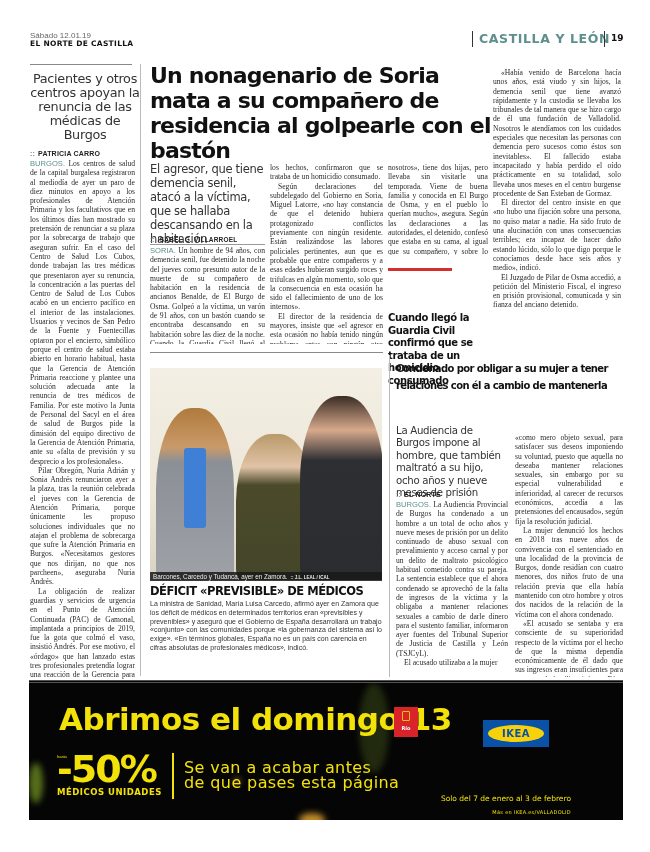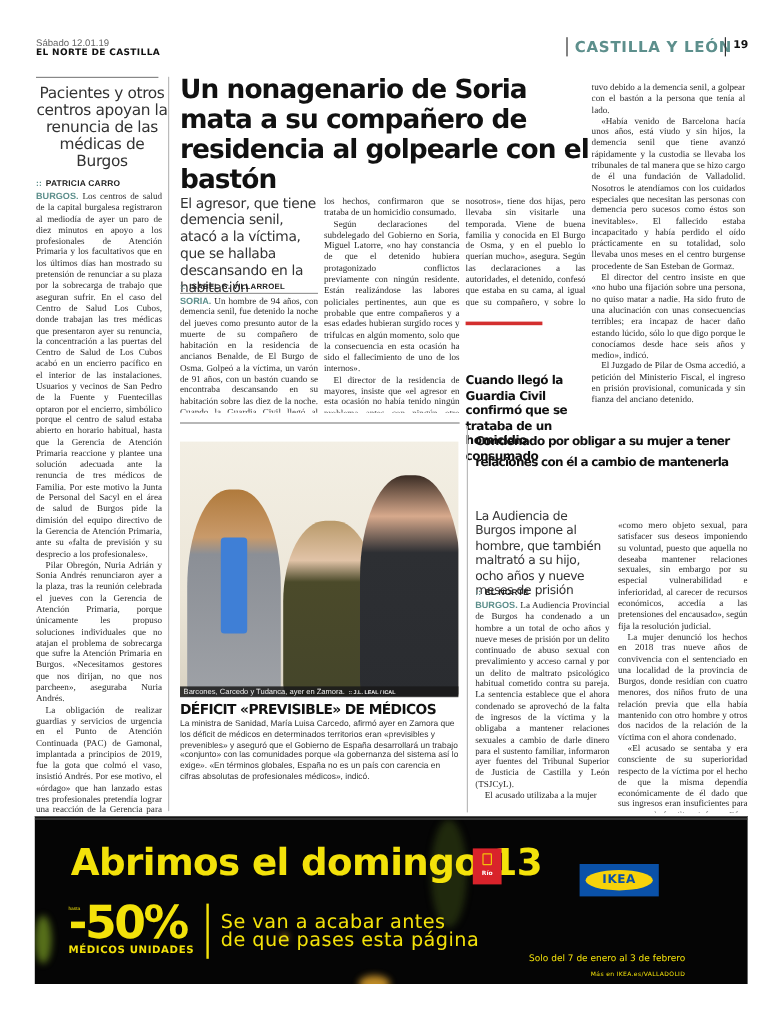--- a/index.html
+++ b/index.html
@@ -15,21 +15,21 @@
   .hdr-sec-bar2 { left: 604px; top: 31px; width: 1px; height: 16px; background: #333; }
   .hdr-page { left: 611px; top: 33px; font-family: "DejaVu Sans", sans-serif; font-weight: bold; font-size: 9px; color: #111; }
 
   .rule { height: 1px; background: #888; }
   .vrule { width: 1px; background: #bbb; }
 
   
   .col-text { font-family: "Liberation Serif", serif; font-size: 7.6px; line-height: 9.3px; color: #2a2a2a; text-align: justify; hyphens: auto; }
   .col-text p { text-indent: 8px; }
   .col-text p.first { text-indent: 0; }
-  .lead { font-family: "Liberation Sans", sans-serif; font-weight: bold; color: #5d8f8c; }
+  .lead { font-family: "Liberation Sans", sans-serif; font-weight: normal; color: #5d8f8c; }
   .byline { font-family: Liberation Sans, sans-serif; font-weight: bold; font-size: 7px; color: #222; letter-spacing: 0.2px; }
   .byline .dots { color: #5d8f8c; margin-right: 3px; }
 
   .h-big { font-family: "DejaVu Sans", sans-serif; font-weight: bold; color: #111; letter-spacing: -0.8px; }
   .h-light { font-family: "DejaVu Sans", sans-serif; font-weight: normal; color: #333; letter-spacing: -0.3px; }
 
   
   .photo { left: 150px; top: 368px; width: 232px; height: 212px; background: linear-gradient(180deg,#f3efe4 0%,#ece6d8 60%,#d9d2c2 100%); overflow: hidden; }
   .person { position: absolute; border-radius: 45% 45% 10% 10%; }
   .caption { left: 150px; top: 572px; width: 232px; height: 9px; background: rgba(25,25,25,0.85); color: #eee; font-family: "Liberation Sans", sans-serif; font-size: 6.3px; line-height: 9px; padding-left: 3px; }
@@ -80,21 +80,20 @@
   <p class="first">los hechos, confirmaron que se trataba de un homicidio consumado.</p>
   <p>Según declaraciones del subdelegado del Gobierno en Soria, Miguel Latorre, «no hay constancia de que el detenido hubiera protagonizado conflictos previamente con ningún residente. Están realizándose las labores policiales pertinentes, aun que es probable que entre compañeros y a esas edades hubieran surgido roces y trifulcas en algún momento, solo que la consecuencia en esta ocasión ha sido el fallecimiento de uno de los internos».</p>
   <p>El director de la residencia de mayores, insiste que «el agresor en esta ocasión no había tenido ningún problema antes con ningún otro interno. Llevaba seis años y medio con</p>
 </div>
 <div class="abs col-text" style="left:388px;top:163px;width:100px;height:92px;overflow:hidden;">
   <p class="first">nosotros», tiene dos hijas, pero llevaba sin visitarle una temporada. Viene de buena familia y conocida en El Burgo de Osma, y en el pueblo lo querían mucho», asegura. Según las declaraciones a las autoridades, el detenido, confesó que estaba en su cama, al igual que su compañero, y sobre lo que le dijo a alguien, y con la pena, y él cuando le explicaron los corderos del cerro, lo que le llevó dentro de su deterioro cognitivo debido a la demencia senil, a golpear con el bastón a la persona que tenía al lado.</p>
 </div>
 <div class="abs" style="left:388px;top:268px;width:64px;height:3px;background:#d32f2f;"></div>
 <div class="abs" style="left:388px;top:278px;width:102px;font-family:'DejaVu Sans',sans-serif;font-weight:bold;font-size:10px;line-height:12.5px;color:#111;letter-spacing:-0.4px;margin-top:34px;">Cuando llegó la Guardia Civil confirmó que se trataba de un homicidio consumado</div>
 <div class="abs col-text" style="left:493px;top:68px;width:128px;height:276px;overflow:hidden;">
-  <p class="first">tuvo debido a la demencia senil, a golpear con el bastón a la persona que tenía al lado.</p>
   <p>«Había venido de Barcelona hacía unos años, está viudo y sin hijos, la demencia senil que tiene avanzó rápidamente y la custodia se llevaba los tribunales de tal manera que se hizo cargo de él una fundación de Valladolid. Nosotros le atendíamos con los cuidados especiales que necesitan las personas con demencia pero sucesos como éstos son inevitables». El fallecido estaba incapacitado y había perdido el oído prácticamente en su totalidad, solo llevaba unos meses en el centro burgense procedente de San Esteban de Gormaz.</p>
   <p>El director del centro insiste en que «no hubo una fijación sobre una persona, no quiso matar a nadie. Ha sido fruto de una alucinación con unas consecuencias terribles; era incapaz de hacer daño estando lúcido, sólo lo que digo porque le conocíamos desde hace seis años y medio», indicó.</p>
   <p>El Juzgado de Pilar de Osma accedió, a petición del Ministerio Fiscal, el ingreso en prisión provisional, comunicada y sin fianza del anciano detenido.</p>
 </div>
 
 <div class="abs rule" style="left:150px;top:352px;width:233px;"></div>
 <div class="abs vrule" style="left:389px;top:355px;height:322px;"></div>
 
 <div class="abs photo">
   <div class="person" style="left:6px;top:40px;width:78px;height:180px;background:linear-gradient(180deg,#b07a3c 0%,#c99a6a 22%,#8b8f96 30%,#a0a3a8 100%);"></div>

